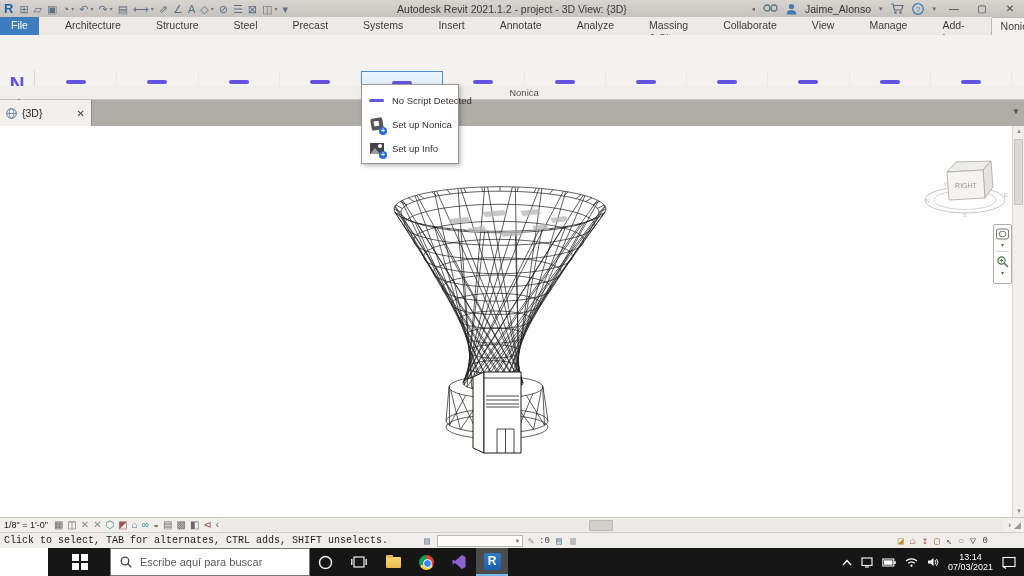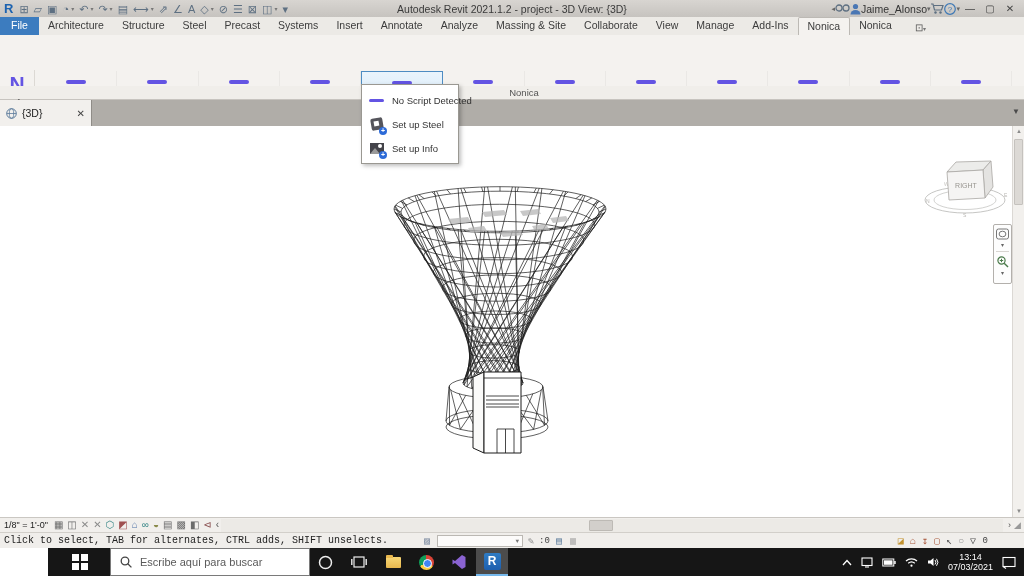--- a/index.html
+++ b/index.html
@@ -8,28 +8,28 @@
 
   
   .titlebar { position:absolute; top:0; left:0; right:0; height:17px;
     background:linear-gradient(#d8d5d1,#c6c3bf); display:flex; align-items:center;
     font-size:10px; color:#333; }
   .revit-logo { color:#1d63b0; font-weight:bold; font-size:13px; margin:0 6px 0 4px; line-height:16px;}
   .qat { display:flex; align-items:center; gap:5px; }
   .qicon { color:#5e7082; font-size:11px; line-height:16px; cursor:default; }
   .qcaret { color:#777; font-size:6px; margin-left:-3px; }
   .win-title { position:absolute; left:0; right:0; text-align:center; font-size:10.5px; color:#3a3a3a; pointer-events:none;}
-  .tb-right { margin-left:auto; display:flex; align-items:center; gap:0; padding-right:4px; z-index:2;}
+  .tb-right { margin-left:auto; display:flex; align-items:center; gap:8px; padding-right:4px; z-index:2;}
   .tb-right .sep-caret{ font-size:7px; color:#666;}
   .user-name { font-size:10.5px; color:#333; }
   .winbtn { width:20px; text-align:center; font-size:10px; color:#444; }
 
   
   .tabrow { position:absolute; top:17px; left:0; right:0; height:18px; background:#eceae6;
-    display:flex; align-items:flex-end; font-size:10.5px; color:#3c3c3c; }
+    display:flex; align-items:flex-end; font-size:10.5px; color:#3c3c3c;gap:17px; }
   .rtab { padding:2px 9px 3px; height:18px; line-height:13px; }
   .rtab.file { background:#3c7cbf; color:#fff; padding:2px 11px 3px; }
   .rtab.active { background:#f4f2ef; border:1px solid #bcb9b4; border-bottom:none; border-radius:2px 2px 0 0; }
   .panel-switch { margin-left:14px; color:#555; font-size:10px; padding-bottom:2px;}
   .panel-switch .qcaret{ font-size:6px;}
 
   
   .ribbon { position:absolute; top:35px; left:0; right:0; height:51px; background:#f4f2ef; }
   .panel-labels { position:absolute; top:86px; left:0; right:0; height:14px; background:#f0eeea;
     border-bottom:1px solid #c7c4bf; font-size:9.5px; color:#555; }
@@ -287,21 +287,21 @@
       <div class="dd-ic">
         <div class="dd-dash"></div>
       </div>
       <span class="dlabel">No Script Detected</span>
     </div>
     <div class="dd-item">
       <div class="dd-ic">
         <div class="dd-script"></div>
         <div class="badge">+</div>
       </div>
-      <span class="dlabel">Set up Steel</span>
+      <span class="dlabel">Set up Nonica</span>
     </div>
     <div class="dd-item">
       <div class="dd-ic">
         <div class="dd-image">
           <div class="dd-sun"></div>
           <div class="dd-mtn"></div>
         </div>
         <div class="badge">+</div>
       </div>
       <span class="dlabel">Set up Info</span>

